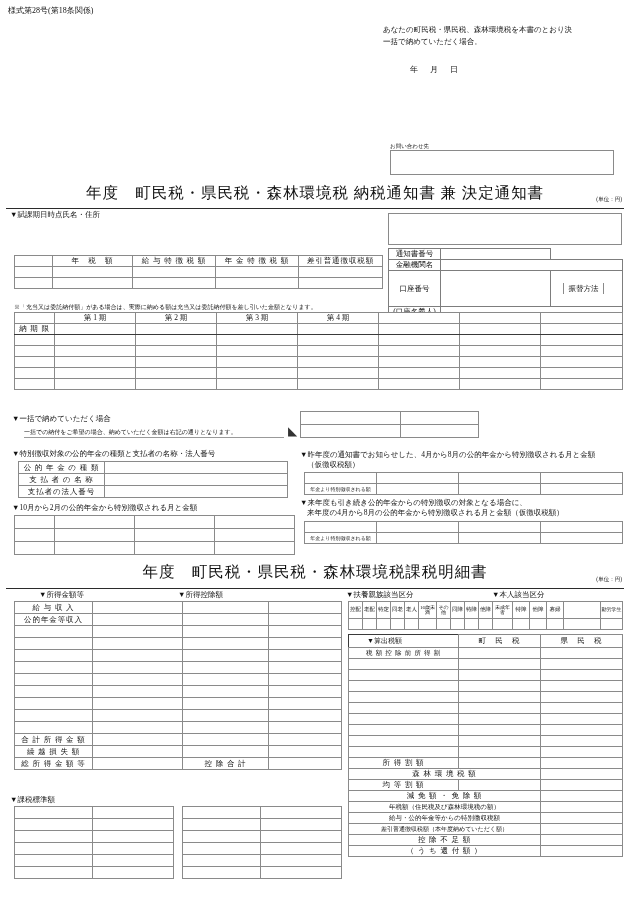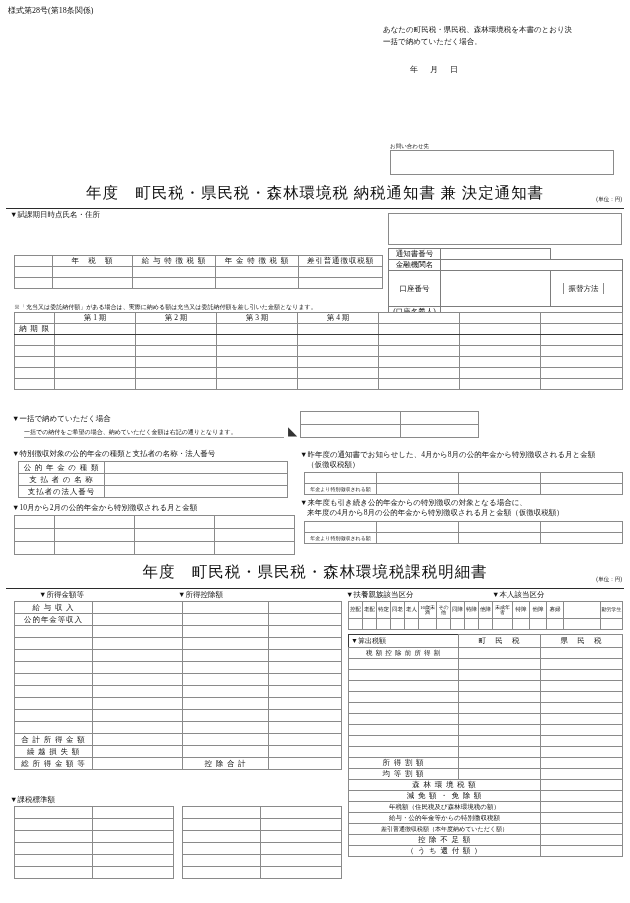--- a/index.html
+++ b/index.html
@@ -492,21 +492,21 @@
       <td></td>
           <td></td>
           <td></td>
     </tr>
   </tbody>
     </table>
 
   <table class="abs grid outer" style="left:348px; top:634px; width:274px;">
     <tbody>
         <tr>
-      <td style="width:110px; height:13px; text-align:left; padding-left:2px; border:none; border-right:0.6px solid #8a8a8a; font-size:7px;margin-left:24px;">▼算出税額</td>
+      <td style="width:110px; height:13px; text-align:left; padding-left:18px; border:none; border-right:0.6px solid #8a8a8a; font-size:7px;margin-left:24px;">▼算出税額</td>
       <td style="width:82px;" class="lbl">町　民　税</td>
       <td style="width:82px;" class="lbl">県　民　税</td>
     </tr>
     <tr>
       <td style="height:11px; font-size:6.5px;" class="lbl">税 額 控 除 前 所 得 割</td>
       <td></td>
           <td></td>
     </tr>
     <tr>
           <td style="height:11px;"></td>
@@ -552,29 +552,29 @@
           <td style="height:11px;"></td>
           <td></td>
           <td></td>
         </tr>
     <tr>
       <td style="height:11px;" class="lbl">所 得 割 額</td>
       <td></td>
           <td></td>
     </tr>
     <tr>
-      <td style="height:11px;" class="lbl">均 等 割 額</td>
-      <td></td>
-          <td></td>
-    </tr>
-    <tr>
       <td colspan="2" style="height:11px; border-top:1.2px solid #3a3a3a;" class="lbl">森 林 環 境 税 額</td>
       <td style="border-top:1.2px solid #3a3a3a;"></td>
     </tr>
     <tr>
+      <td style="height:11px;" class="lbl">均 等 割 額</td>
+      <td></td>
+          <td></td>
+    </tr>
+    <tr>
       <td colspan="2" style="height:11px;" class="lbl">減 免 額 ・ 免 除 額</td>
       <td></td>
     </tr>
     <tr>
       <td colspan="2" style="height:11px; font-size:6.5px;">年税額（住民税及び森林環境税の額）</td>
       <td></td>
     </tr>
     <tr>
       <td colspan="2" style="height:11px; font-size:6.5px;">給与・公的年金等からの特別徴収税額</td>
       <td></td>

